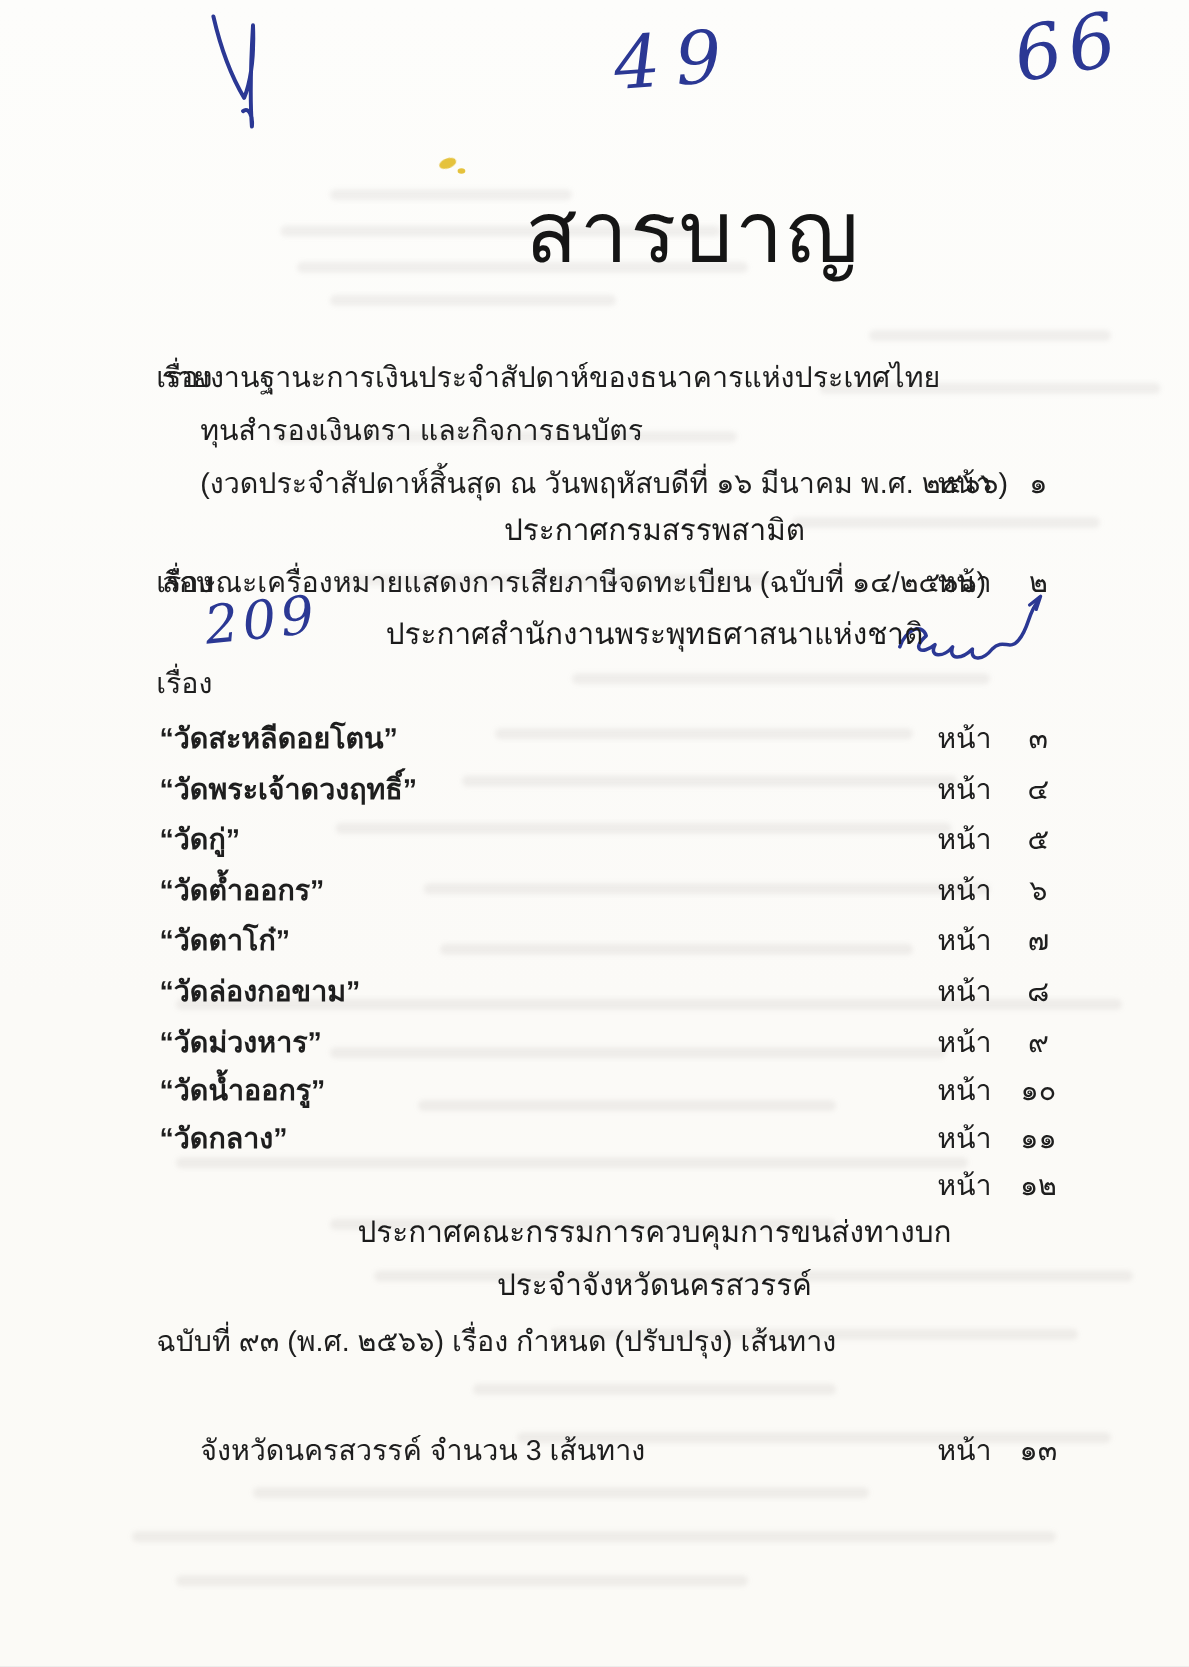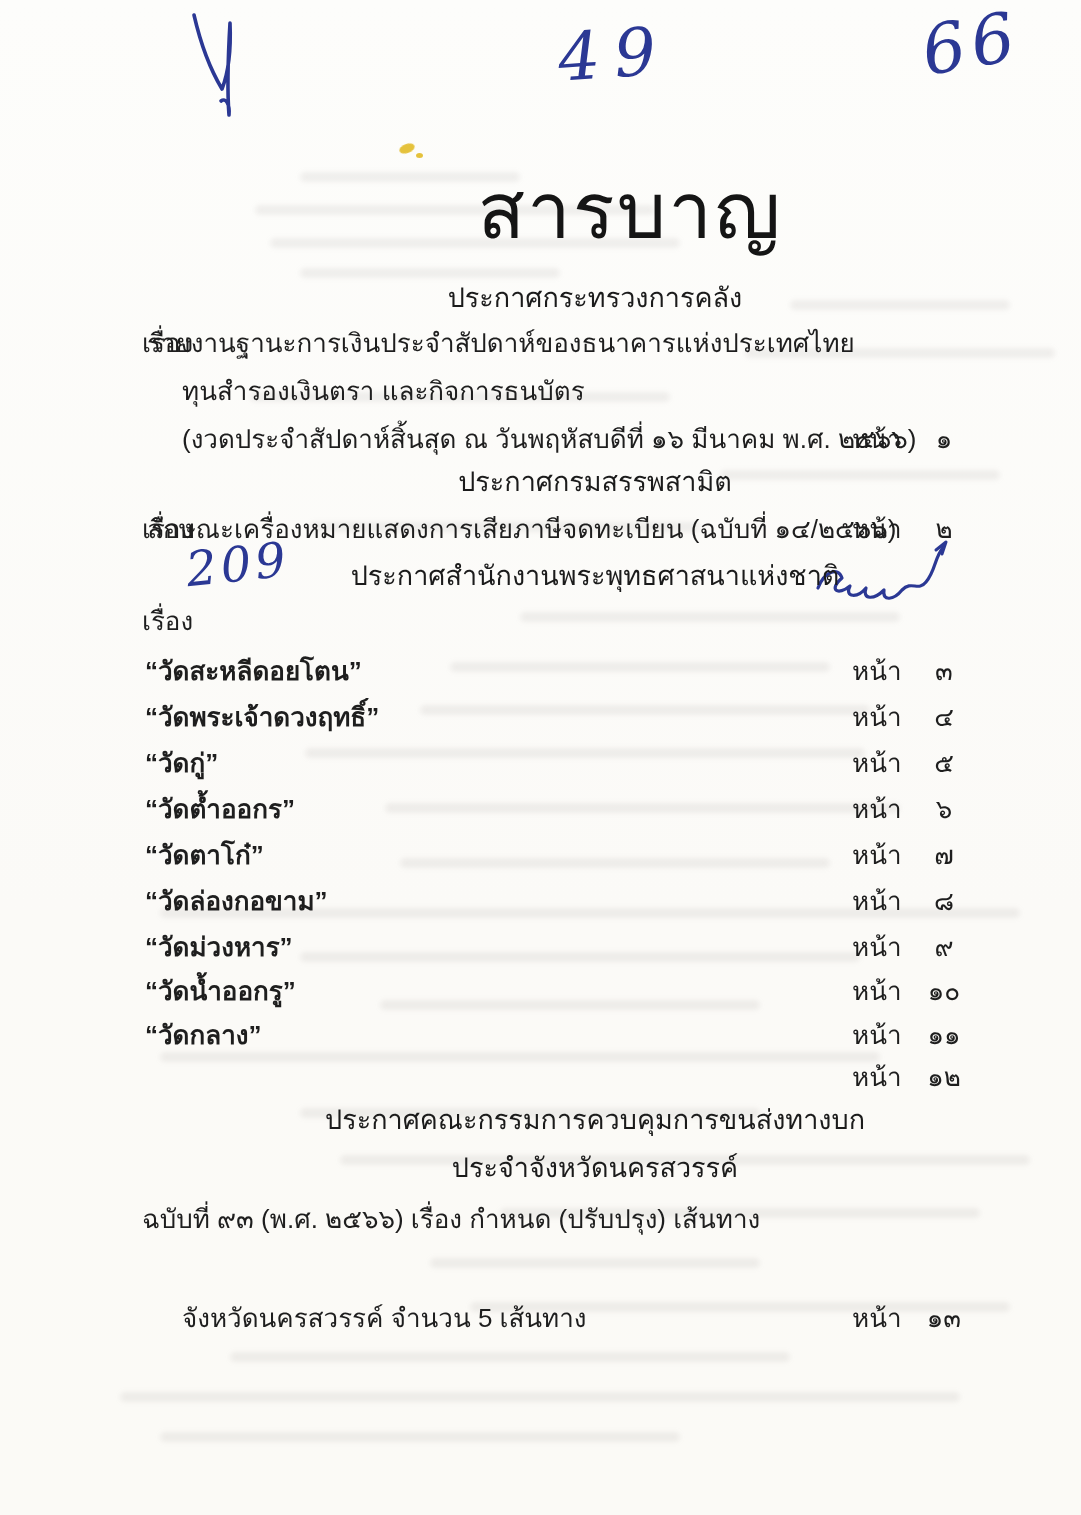--- a/index.html
+++ b/index.html
@@ -104,21 +104,20 @@
   <div class="hw-num hw-49">49</div>
   <div class="hw-num hw-66">66</div>
   <div class="hw-num hw-209">209</div>
   <svg class="abs" style="left:808px;top:518px;" width="160" height="95" viewBox="0 0 160 95">
     <path d="M 10 70 C 16 54 30 48 34 60 C 20 72 30 78 42 68 C 36 80 50 80 58 70 C 54 82 66 82 76 72 C 74 84 86 82 94 72 C 104 62 110 74 118 64 C 128 52 126 40 136 28" fill="none" stroke="#2b3894" stroke-width="3.2" stroke-linecap="round" stroke-linejoin="round"></path>
     <path d="M 128 32 L 138 24 L 134 36" fill="none" stroke="#2b3894" stroke-width="3" stroke-linecap="round" stroke-linejoin="round"></path>
   </svg>
 
   <div class="abs doc-title">สารบาญ</div>
 
-  <div class="abs heading" style="top:276px">ประกาศกระทรวงการคลัง</div>
   <div class="abs row" style="top:322px">
     <span class="prefix">เรื่อง</span>
     <span class="text-l1">รายงานฐานะการเงินประจำสัปดาห์ของธนาคารแห่งประเทศไทย</span>
   </div>
   <div class="abs row" style="top:370px">
     <span class="text-l2">ทุนสำรองเงินตรา  และกิจการธนบัตร</span>
   </div>
   <div class="abs row" style="top:418px">
     <span class="text-l2">(งวดประจำสัปดาห์สิ้นสุด ณ วันพฤหัสบดีที่ ๑๖ มีนาคม พ.ศ. ๒๕๖๖)</span>
     <span class="pw">หน้า</span>
@@ -187,18 +186,18 @@
     <span class="pw">หน้า</span>
     <span class="pn">๑๒</span>
   </div>
 
   <div class="abs heading" style="top:1098px">ประกาศคณะกรรมการควบคุมการขนส่งทางบก</div>
   <div class="abs heading" style="top:1146px">ประจำจังหวัดนครสวรรค์</div>
   <div class="abs row" style="top:1198px">
     <span class="prefix">ฉบับที่ ๙๓ (พ.ศ. ๒๕๖๖) เรื่อง กำหนด (ปรับปรุง) เส้นทาง</span>
   </div>
   <div class="abs row" style="top:1297px">
-    <span class="text-l2">จังหวัดนครสวรรค์ จำนวน 5 เส้นทาง</span>
+    <span class="text-l2">จังหวัดนครสวรรค์ จำนวน 3 เส้นทาง</span>
     <span class="pw">หน้า</span>
     <span class="pn">๑๓</span>
   </div>
 
 </div>
 
 </body></html>

